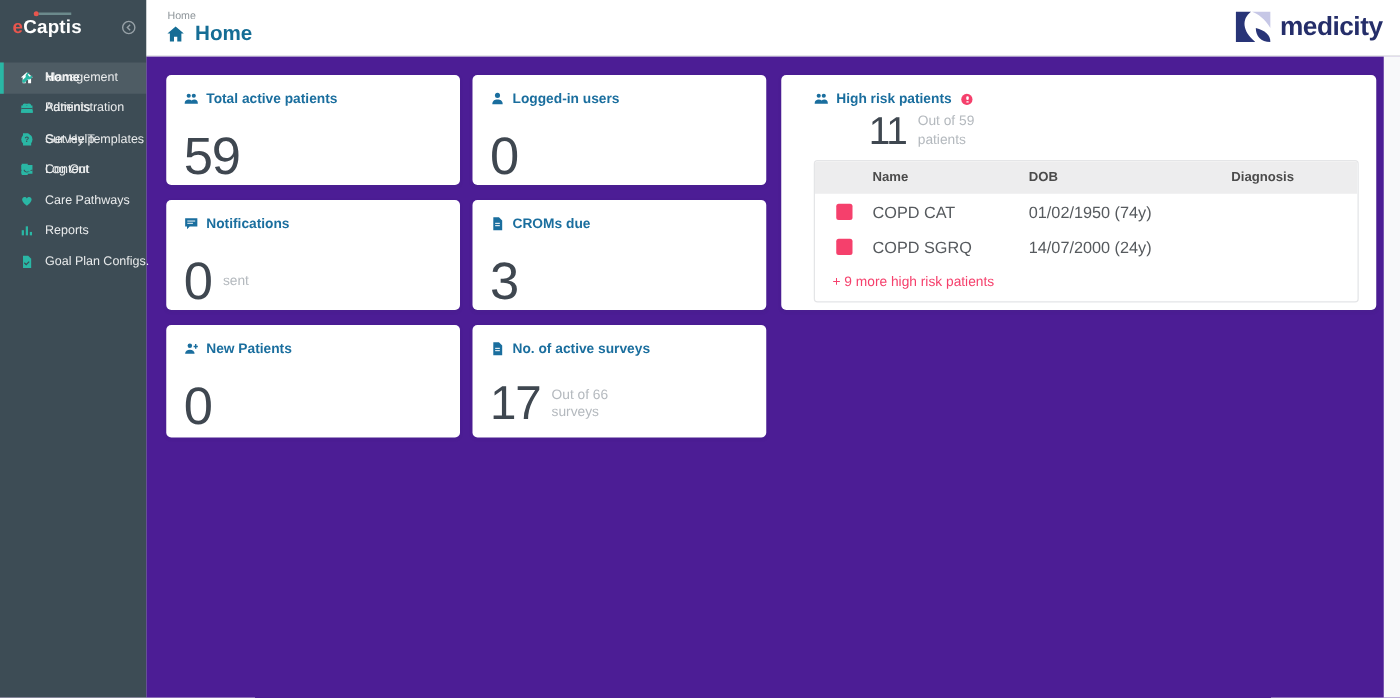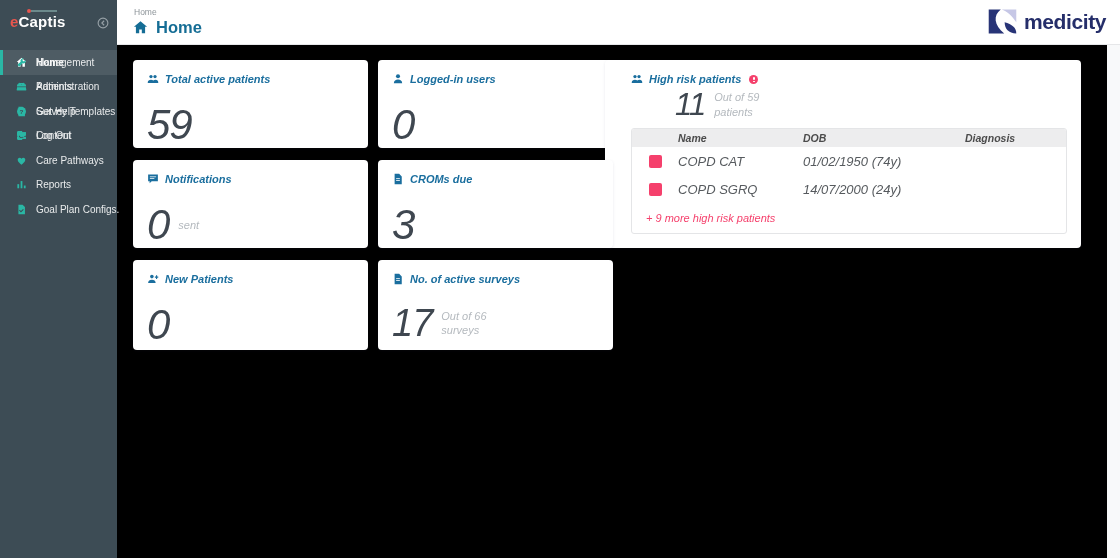--- a/index.html
+++ b/index.html
@@ -28,48 +28,48 @@
   .header { position:absolute; left:117px; top:0; right:0; height:45px; background:#ffffff; border-bottom:1px solid #e6e7e9; z-index:4; }
   .breadcrumb { position:absolute; left:17px; top:7px; font-size:8.5px; color:#8d9499; }
   .title-row { position:absolute; left:16px; top:18px; display:flex; align-items:center; }
   .title-row svg { width:15px; height:15px; fill:#156d95; }
   .page-title { font-size:16.5px; font-weight:bold; color:#156d95; margin-left:8px; }
   .brand { position:absolute; right:14px; top:7px; display:flex; align-items:center; }
   .brand-mark { width:31px; height:29px; }
   .brand-name { font-size:21px; font-weight:bold; color:#252e6a; letter-spacing:-.4px; margin-left:6px; }
 
   
-  .main { position:absolute; left:117px; top:45px; right:0; bottom:0; background:#000000;font-style:italic; }
+  .main { position:absolute; left:117px; top:45px; right:0; bottom:0; background:#4c1d95; }
   .scroll-strip { position:absolute; right:0; top:0; bottom:0; width:13px; background:#f8f9fa; }
   .card { position:absolute; background:#ffffff; border-radius:4px; box-shadow:0 1px 3px rgba(50,50,93,.1); padding:13px 14px; }
   .c1 { left:16px;  top:15px;  width:235px; height:88px; }
   .c2 { left:261px; top:15px;  width:235px; height:88px; }
   .c3 { left:16px;  top:115px; width:235px; height:88px; }
   .c4 { left:261px; top:115px; width:235px; height:88px; }
   .c5 { left:16px;  top:215px; width:235px; height:90px; }
   .c6 { left:261px; top:215px; width:235px; height:90px; }
-  .chr { left:488px; top:15px; width:476px; height:188px;padding-left:26px; }
+  .chr { left:508px; top:15px; width:476px; height:188px;padding-left:26px; }
 
   .card-title { display:flex; align-items:center; }
   .card-title svg { width:12px; height:12px; fill:#1a6e9e; }
   .card-title .t { font-size:11px; font-weight:bold; color:#1a6e9e; margin-left:6px; }
   .value-row { display:flex; align-items:center; margin-top:19px; }
   .big { font-size:42px; font-weight:300; color:#3f4750; line-height:1; letter-spacing:-1px; }
   .big.mid { font-size:38px; }
   .big.sm { font-size:31px;margin-left:44px; }
   .sub { font-size:11px; color:#b4b9be; margin-left:9px; line-height:1.3; }
 
   .alert-badge { width:9px; height:9px; border-radius:50%; background:#f5406c; margin-left:8px; position:relative; }
   .alert-badge::after { content:""; position:absolute; left:3.5px; top:2px; width:2px; height:3.5px; background:#fff; border-radius:1px; }
   .alert-badge::before { content:""; position:absolute; left:3.5px; top:6.2px; width:2px; height:1.5px; background:#fff; border-radius:1px; }
 
   
   .hr-table { margin-top:8px; border:1px solid #e4e5e7; border-radius:3px; overflow:hidden; background:#fff; }
   .tr { display:flex; align-items:center; height:28px; }
-  .tr.head { background:#ededee; height:18px;justify-content:flex-end; }
+  .tr.head { background:#ededee; height:26px;justify-content:flex-end; }
   .td0 { flex:0 0 46px; display:flex; justify-content:center; }
   .td1 { flex:0 0 125px; }
   .td2 { flex:0 0 162px; }
   .td3 { flex:1; }
   .tr.head .td1,.tr.head .td2,.tr.head .td3 { font-size:10.5px; font-weight:bold; color:#4b4b4b; }
   .tr .td1,.tr .td2,.tr .td3 { font-size:13px; color:#565a5e; }
   .risk-sq { width:13px; height:13px; border-radius:2px; background:#f5406c; }
   .more-link { font-size:11px; color:#f5406c; padding:9px 0 9px 14px; cursor:pointer; }
 </style>
 </head>

